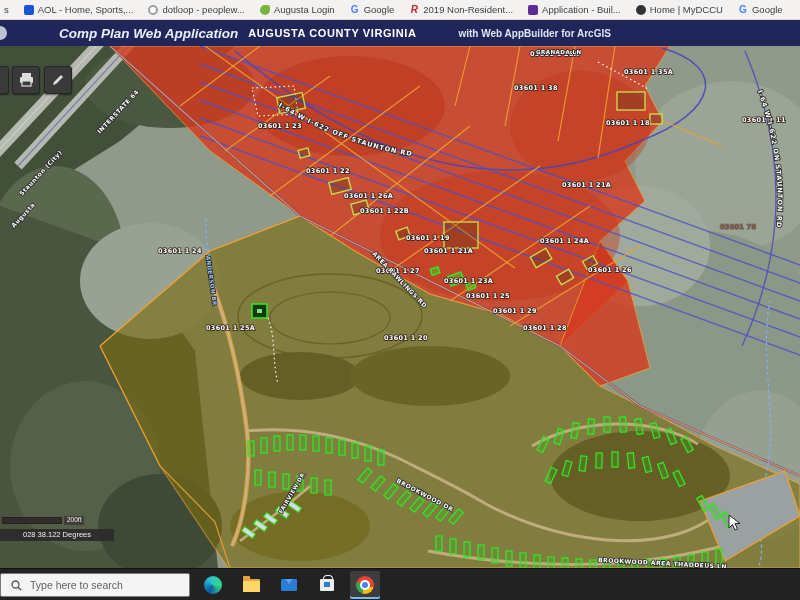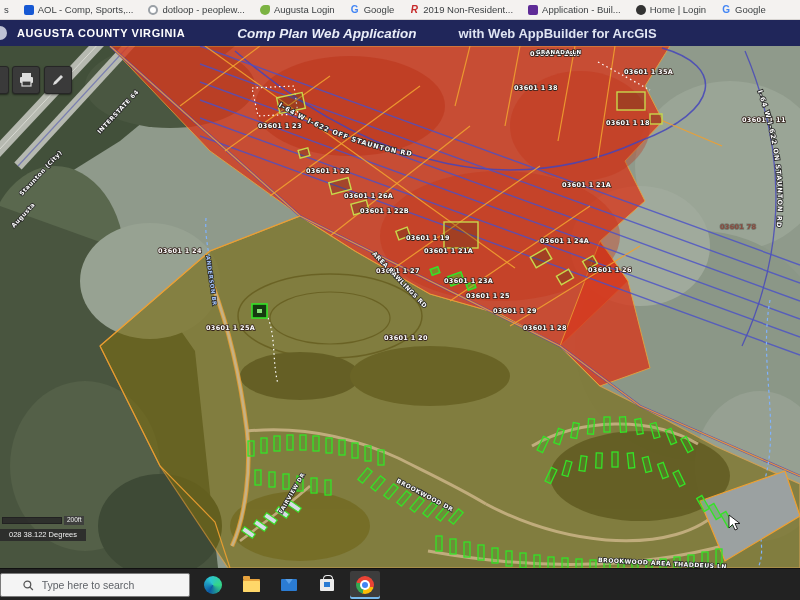--- a/index.html
+++ b/index.html
@@ -19,45 +19,45 @@
   .ico-google{background:transparent;color:#4285f4;font-size:10px;}
   .ico-doc2018{background:transparent;color:#c62828;font-size:10px;font-style:italic;}
   .ico-healthequity{background:#5e2b97;}
   .ico-dccu{background:#333;border-radius:50%;}
   
   #app-header{position:absolute;top:20px;left:0;width:800px;height:26px;background:#20265a;
     display:flex;align-items:center;color:#fff;}
   #header-seal{width:14px;height:14px;border-radius:50%;background:#cfd4e2;margin-left:-7px;flex:0 0 auto;opacity:.9;}
   #header-brand{font-size:11px;font-weight:bold;letter-spacing:.6px;margin-left:10px;white-space:nowrap;}
   #header-title{font-size:13.5px;font-weight:bold;font-style:italic;color:#e9edf8;margin-left:52px;white-space:nowrap;}
-  #header-subtitle{font-size:13px;font-weight:bold;color:#dfe4f2;margin-left:42px;white-space:nowrap;}
+  #header-subtitle{font-size:10px;font-weight:bold;color:#dfe4f2;margin-left:42px;white-space:nowrap;}
   
   #map-area{position:absolute;top:46px;left:0;width:800px;height:522px;overflow:hidden;background:#8f9a8b;}
   #map-svg{position:absolute;top:0;left:0;}
   .tool-btn{position:absolute;width:26px;height:26px;background:#3a3a3a;border:1px solid #262626;
     border-radius:3px;top:20px;display:flex;align-items:center;justify-content:center;cursor:pointer;
     box-shadow:0 1px 2px rgba(0,0,0,.5);}
   #scale-bar{position:absolute;left:2px;top:470px;display:flex;align-items:center;gap:2px;}
   #scale-line{width:58px;height:5px;background:rgba(40,40,40,.85);border:1px solid #222;}
   #scale-label{background:rgba(60,60,60,.9);color:#eee;font-size:6.5px;padding:1px 3px;line-height:1;}
   #coordinates{position:absolute;left:0;top:483px;background:rgba(42,42,42,.9);color:#eee;
-    font-size:7.5px;padding:2px 9px;line-height:1;white-space:nowrap;}
+    font-size:7.5px;padding:2px 23px;line-height:1;white-space:nowrap;}
   #attribution{position:absolute;right:0;top:536px;height:14px;background:rgba(255,255,255,.8);
     color:#333;font-size:7.5px;line-height:14px;padding:0 6px;white-space:nowrap;}
   #cursor{position:absolute;left:728px;top:468px;}
   
   text{font-family:"DejaVu Sans","Liberation Sans",sans-serif;}
   .parcel-label{fill:#fff;stroke:#33221c;stroke-width:1.6px;paint-order:stroke;font-weight:bold;font-size:6.5px;letter-spacing:.3px;}
   .road-label{fill:#fff;stroke:#2a2a2a;stroke-width:1.6px;paint-order:stroke;font-weight:bold;letter-spacing:.5px;}
   .road-curved{fill:#fff;stroke:#2a2a2a;stroke-width:1.8px;paint-order:stroke;font-weight:bold;font-size:6.5px;letter-spacing:1px;}
   
   #taskbar{position:absolute;top:568px;left:0;width:800px;height:32px;background:#222;
     display:flex;align-items:center;border-top:1px solid #111;}
   #search-box{width:190px;height:24px;background:#f4f4f4;border:1px solid #7a7a7a;border-radius:2px;
-    display:flex;align-items:center;gap:6px;padding-left:22px;box-sizing:border-box;}
+    display:flex;align-items:center;gap:6px;padding-left:10px;box-sizing:border-box;}
   #search-input{border:none;outline:none;background:transparent;font-size:10.5px;color:#444;width:150px;
     font-family:"Liberation Sans","DejaVu Sans",sans-serif;}
   #search-input::placeholder{color:#5f6368;}
   .tb-btn{width:30px;height:28px;display:flex;align-items:center;justify-content:center;margin-left:8px;cursor:pointer;border-radius:2px;}
   .tb-btn.active{background:#3d3d3d;box-shadow:inset 0 -2px 0 #76b9ed;}
   .edge-ico{width:18px;height:18px;border-radius:50%;background:conic-gradient(from 210deg,#0c59a4,#2bc3d2,#35d687,#0c59a4);}
   .folder-ico{position:relative;width:17px;height:13px;background:#e8a33d;border-radius:1px;}
   .folder-ico:before{content:"";position:absolute;top:-3px;left:0;width:7px;height:3px;background:#e8a33d;border-radius:1px 1px 0 0;}
   .folder-ico:after{content:"";position:absolute;top:2px;left:0;width:17px;height:11px;background:#ffd769;border-radius:1px;}
   .mail-ico{position:relative;width:16px;height:12px;background:#2b7cd3;border-radius:1px;overflow:hidden;}
@@ -74,21 +74,21 @@
 <body>
 
 <div id="screen">
 
   <div id="bookmarks-bar">
       <div class="bm">
         <span class="bm-label">s</span>
       </div>
       <div class="bm">
         <span class="bm-ico ico-aol"></span>
-        <span class="bm-label">AOL - Comp, Sports,...</span>
+        <span class="bm-label">AOL - Home, Sports,...</span>
       </div>
       <div class="bm">
         <span class="bm-ico ico-dotloop"></span>
         <span class="bm-label">dotloop - peoplew...</span>
       </div>
       <div class="bm">
         <span class="bm-ico ico-paragon"></span>
         <span class="bm-label">Augusta Login</span>
       </div>
       <div class="bm">
@@ -98,32 +98,32 @@
       <div class="bm">
         <span class="bm-ico ico-doc2018">R</span>
         <span class="bm-label">2019 Non-Resident...</span>
       </div>
       <div class="bm">
         <span class="bm-ico ico-healthequity"></span>
         <span class="bm-label">Application - Buil...</span>
       </div>
       <div class="bm">
         <span class="bm-ico ico-dccu"></span>
-        <span class="bm-label">Home | Login</span>
+        <span class="bm-label">Home | MyDCCU</span>
       </div>
       <div class="bm">
         <span class="bm-ico ico-google">G</span>
         <span class="bm-label">Google</span>
       </div>
     </div>
 
   <div id="app-header">
     <div id="header-seal"></div>
+    <div id="header-title">Comp Plan Web Application</div>
     <div id="header-brand">AUGUSTA COUNTY VIRGINIA</div>
-    <div id="header-title">Comp Plan Web Application</div>
     <div id="header-subtitle">with Web AppBuilder for ArcGIS</div>
   </div>
 
   <div id="map-area">
     <svg id="map-svg" width="800" height="522" viewBox="0 0 800 522">
 
       <g>
         <rect x="0" y="0" width="800" height="522" fill="#8f9a8b"></rect>
         <path d="M0,0 L235,0 L120,95 L40,145 L0,165 Z" fill="#42503a"></path>
         <ellipse cx="170" cy="40" rx="85" ry="42" fill="#4a5741"></ellipse>

